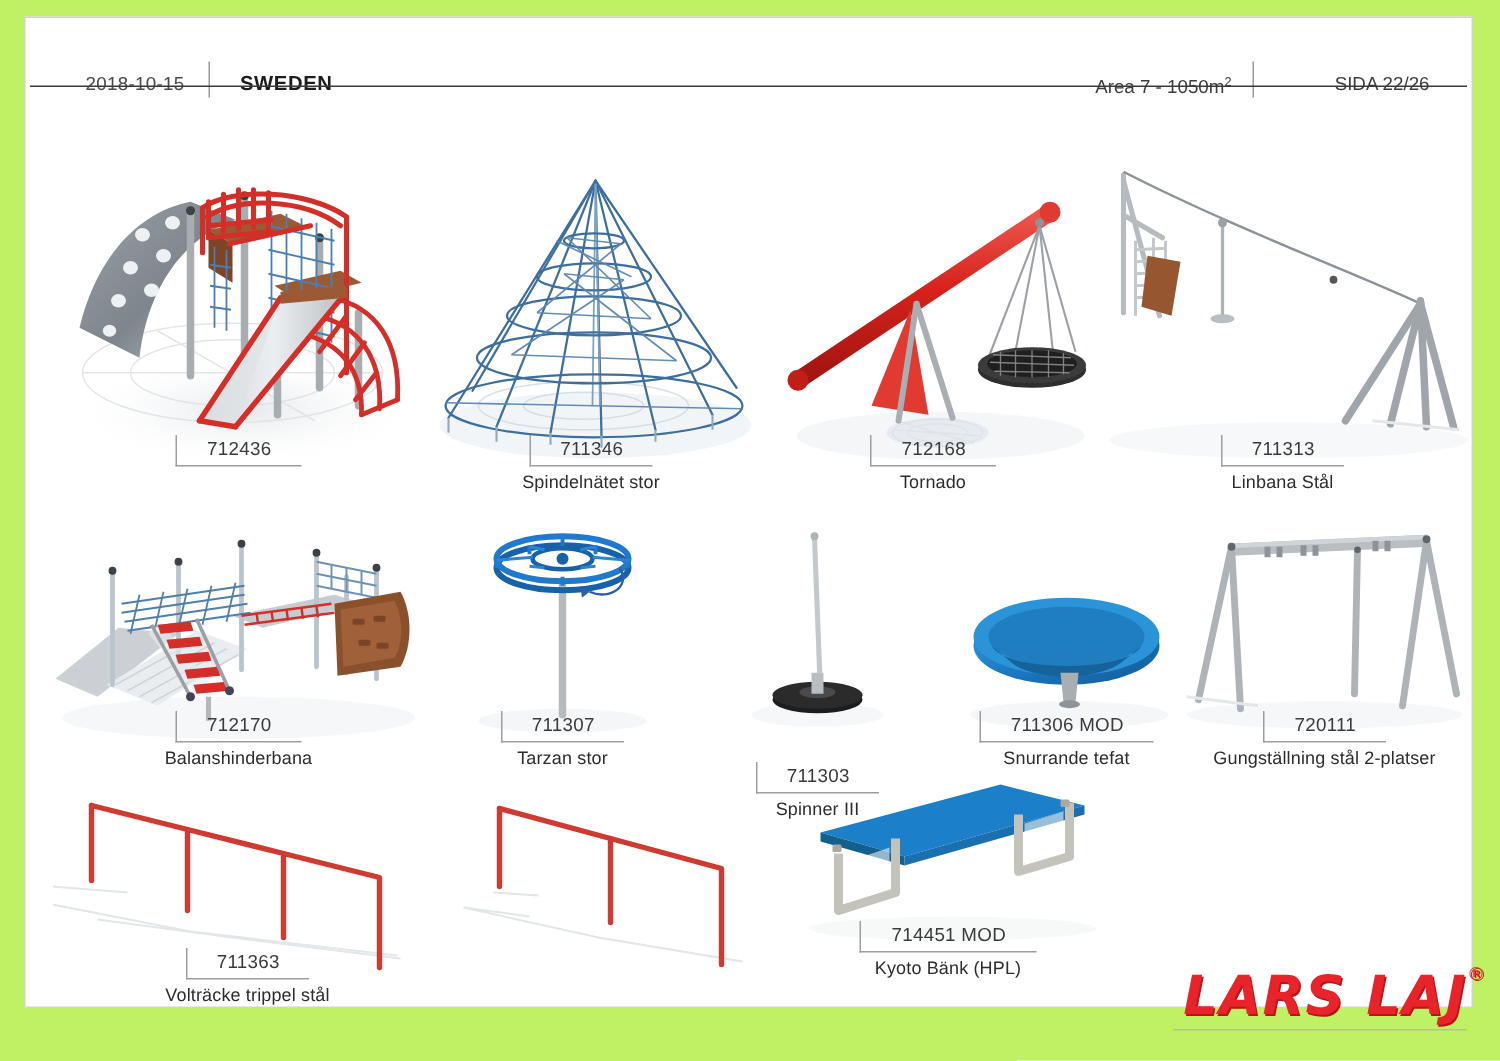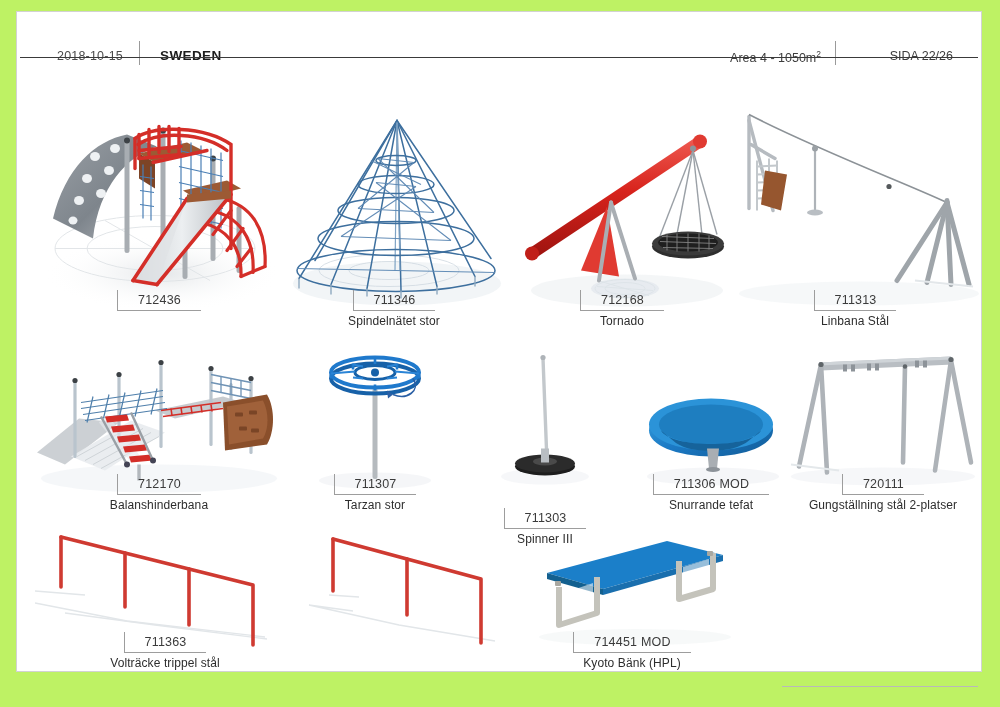--- a/index.html
+++ b/index.html
@@ -108,21 +108,21 @@
 <body>
 
 <div class="page">
 
   <div class="sheet-frame"></div>
 
   <div class="header">
     <div class="hdr-date">2018-10-15</div>
     <div class="hdr-sep-1"></div>
     <div class="hdr-country">SWEDEN</div>
-    <div class="hdr-area"><span>Area 4 - 1050m</span><sup>2</sup></div>
+    <div class="hdr-area"><span>Area 7 - 1050m</span><sup>2</sup></div>
     <div class="hdr-sep-2"></div>
     <div class="hdr-page">SIDA 22/26</div>
   </div>
   <div class="header-rule"></div>
 
   <div class="grid">
 
     <div class="cell" style="left:18px;top:22px;width:248px;height:248px;">
       <div class="art">
         <svg class="sc" viewBox="0 0 248 215" preserveAspectRatio="xMidYMid meet">
@@ -617,21 +617,21 @@
           </g>
           <g stroke="#cf3a31" stroke-width="3.6" fill="none" stroke-linejoin="round" stroke-linecap="round">
             <path d="M44 14 L44 66"></path>
             <path d="M44 14 L118 34 L118 90"></path>
             <path d="M118 34 L192 54 L192 118"></path>
           </g>
         </svg>
       </div>
     </div>
 
-    <div class="cell" style="left:500px;top:450px;width:230px;height:160px;">
+    <div class="cell" style="left:500px;top:432px;width:230px;height:160px;">
       <div class="art">
         <svg class="sc" viewBox="0 0 230 130" preserveAspectRatio="xMidYMid meet">
           <ellipse cx="118" cy="112" rx="96" ry="8" fill="#f5f7f8" opacity=".8"></ellipse>
 
           <path d="M30 48 L150 16 L206 30 L86 64 Z" fill="#1b7fc9"></path>
           <path d="M30 48 L86 64 L86 70 L30 54 Z" fill="#13608f"></path>
           <path d="M86 64 L206 30 L206 36 L86 70 Z" fill="#1a6fae"></path>
 
           <g stroke="#c4c3bb" stroke-width="6" fill="none" stroke-linejoin="round">
             <path d="M162 36 L162 74 L196 64 L196 28"></path>
@@ -653,16 +653,17 @@
         <span class="cap-code-wrap">
           <span class="cap-code">714451 MOD</span>
         </span>
         <span class="cap-name">Kyoto Bänk (HPL)</span>
       </div>
     </div>
 
   </div>
 
   <div class="logo">
+    <div class="logo-word"><span>LARS LAJ</span><span class="logo-reg">®</span></div>
     <div class="logo-rule"></div>
   </div>
 
 </div>
 
 </body></html>

